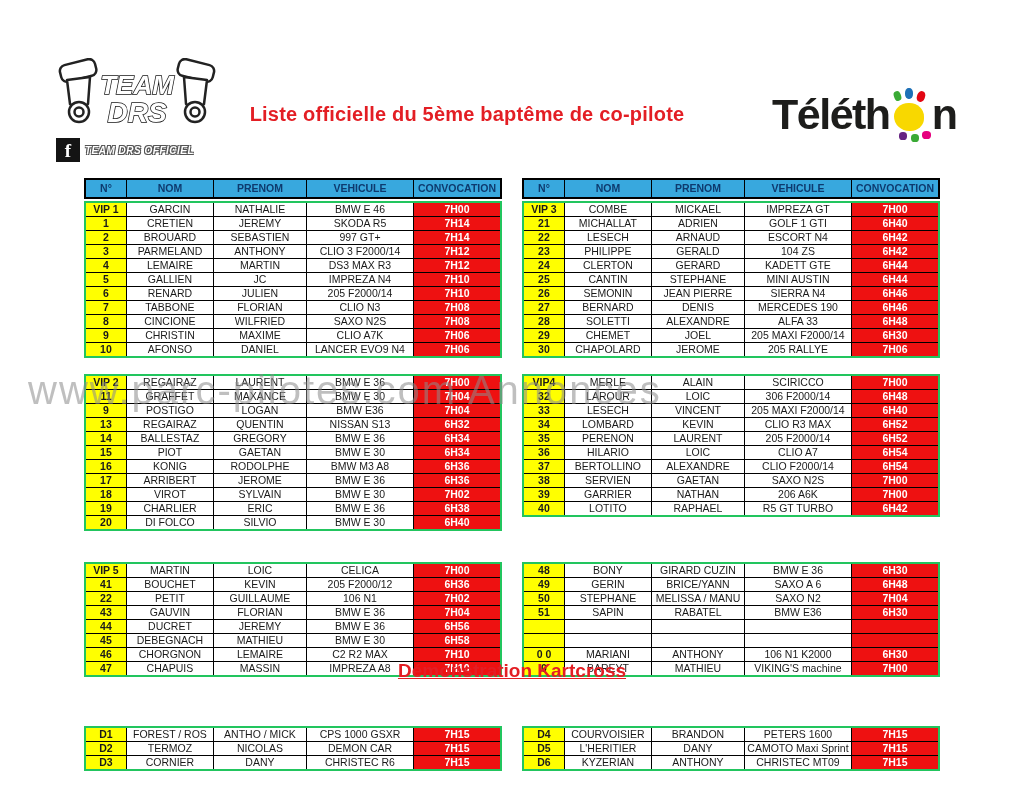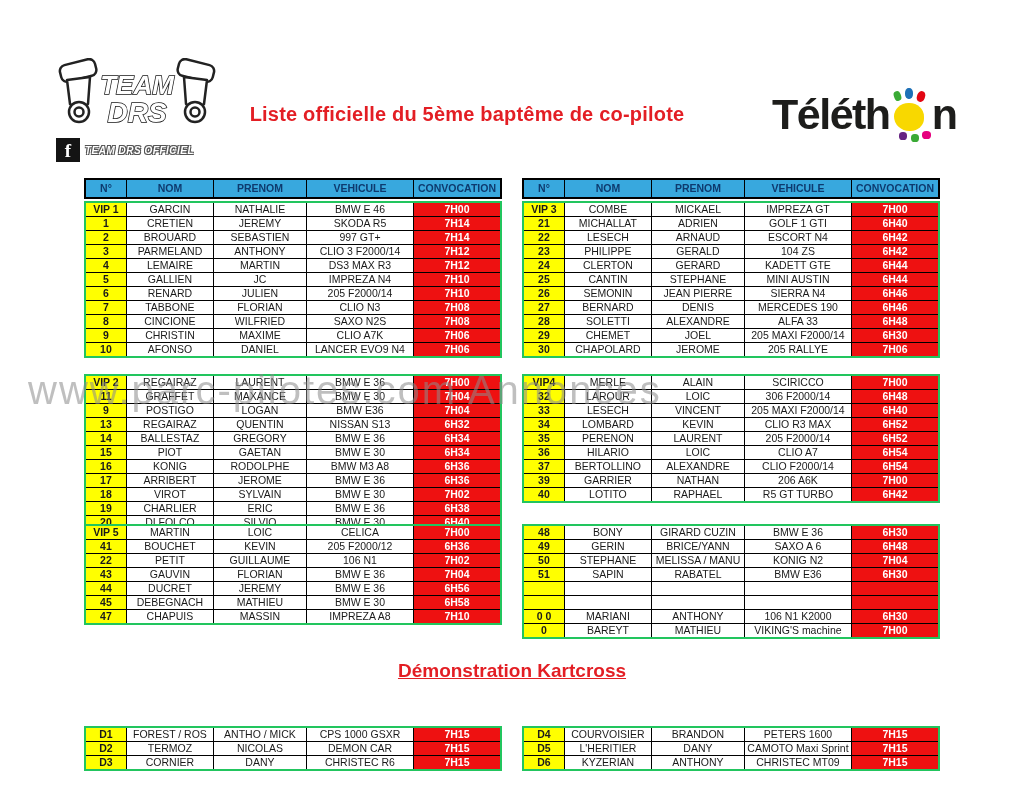--- a/index.html
+++ b/index.html
@@ -63,21 +63,21 @@
   .htable td:nth-child(2){width:21%;}
   .htable td:nth-child(3){width:22.5%;margin-left:48px;}
   .htable td:nth-child(4){width:26%;}
   .htable td:nth-child(5){width:21%;}
   
   .col-l{left:84px;width:418px;}
   .col-r{left:522px;width:418px;}
   .pos-head{top:178px;}
   .pos-row1{top:201px;}
   .pos-row2{top:374px;}
-  .pos-row3{top:524px;padding-left:44px;}
+  .pos-row3{top:562px;padding-left:44px;}
   .pos-kart{top:726px;}
   .kart-title{
     position:absolute;left:0;top:660px;width:1024px;text-align:center;
     color:var(--title_red);font-size:19px;font-weight:bold;text-decoration:underline;
   }
 </style>
 </head>
 <body>
 
 <div id="page">
@@ -434,20 +434,27 @@
           <td class="c-conv">6H54</td>
         </tr>
         <tr>
           <td class="c-num">37</td>
           <td class="c-nom">BERTOLLINO</td>
           <td class="c-prenom">ALEXANDRE</td>
           <td class="c-veh">CLIO F2000/14</td>
           <td class="c-conv">6H54</td>
         </tr>
         <tr>
+          <td class="c-num">38</td>
+          <td class="c-nom">SERVIEN</td>
+          <td class="c-prenom">GAETAN</td>
+          <td class="c-veh">SAXO N2S</td>
+          <td class="c-conv">7H00</td>
+        </tr>
+        <tr>
           <td class="c-num">39</td>
           <td class="c-nom">GARRIER</td>
           <td class="c-prenom">NATHAN</td>
           <td class="c-veh">206 A6K</td>
           <td class="c-conv">7H00</td>
         </tr>
         <tr>
           <td class="c-num">40</td>
           <td class="c-nom">LOTITO</td>
           <td class="c-prenom">RAPHAEL</td>
@@ -494,20 +501,27 @@
           <td class="c-conv">6H56</td>
         </tr>
         <tr>
           <td class="c-num">45</td>
           <td class="c-nom">DEBEGNACH</td>
           <td class="c-prenom">MATHIEU</td>
           <td class="c-veh">BMW E 30</td>
           <td class="c-conv">6H58</td>
         </tr>
         <tr>
+          <td class="c-num">46</td>
+          <td class="c-nom">CHORGNON</td>
+          <td class="c-prenom">LEMAIRE</td>
+          <td class="c-veh">C2 R2 MAX</td>
+          <td class="c-conv">7H10</td>
+        </tr>
+        <tr>
           <td class="c-num">47</td>
           <td class="c-nom">CHAPUIS</td>
           <td class="c-prenom">MASSIN</td>
           <td class="c-veh">IMPREZA A8</td>
           <td class="c-conv">7H10</td>
         </tr>
       </tbody>
     </table>
   <table class="rtable col-r pos-row3">
       <tbody>
@@ -522,21 +536,21 @@
           <td class="c-num">49</td>
           <td class="c-nom">GERIN</td>
           <td class="c-prenom">BRICE/YANN</td>
           <td class="c-veh">SAXO A 6</td>
           <td class="c-conv">6H48</td>
         </tr>
         <tr>
           <td class="c-num">50</td>
           <td class="c-nom">STEPHANE</td>
           <td class="c-prenom">MELISSA / MANU</td>
-          <td class="c-veh">KONIG N2</td>
+          <td class="c-veh">SAXO N2</td>
           <td class="c-conv">7H04</td>
         </tr>
         <tr>
           <td class="c-num">51</td>
           <td class="c-nom">SAPIN</td>
           <td class="c-prenom">RABATEL</td>
           <td class="c-veh">BMW E36</td>
           <td class="c-conv">6H30</td>
         </tr>
         <tr>

